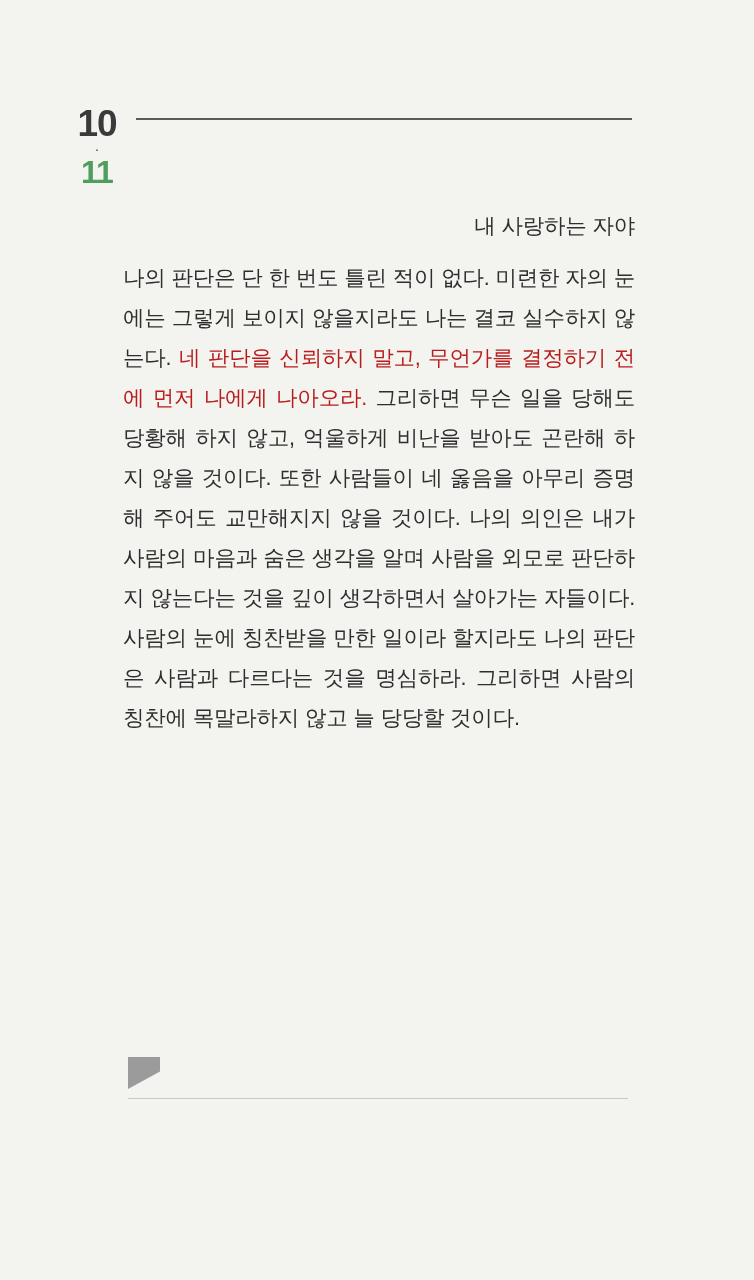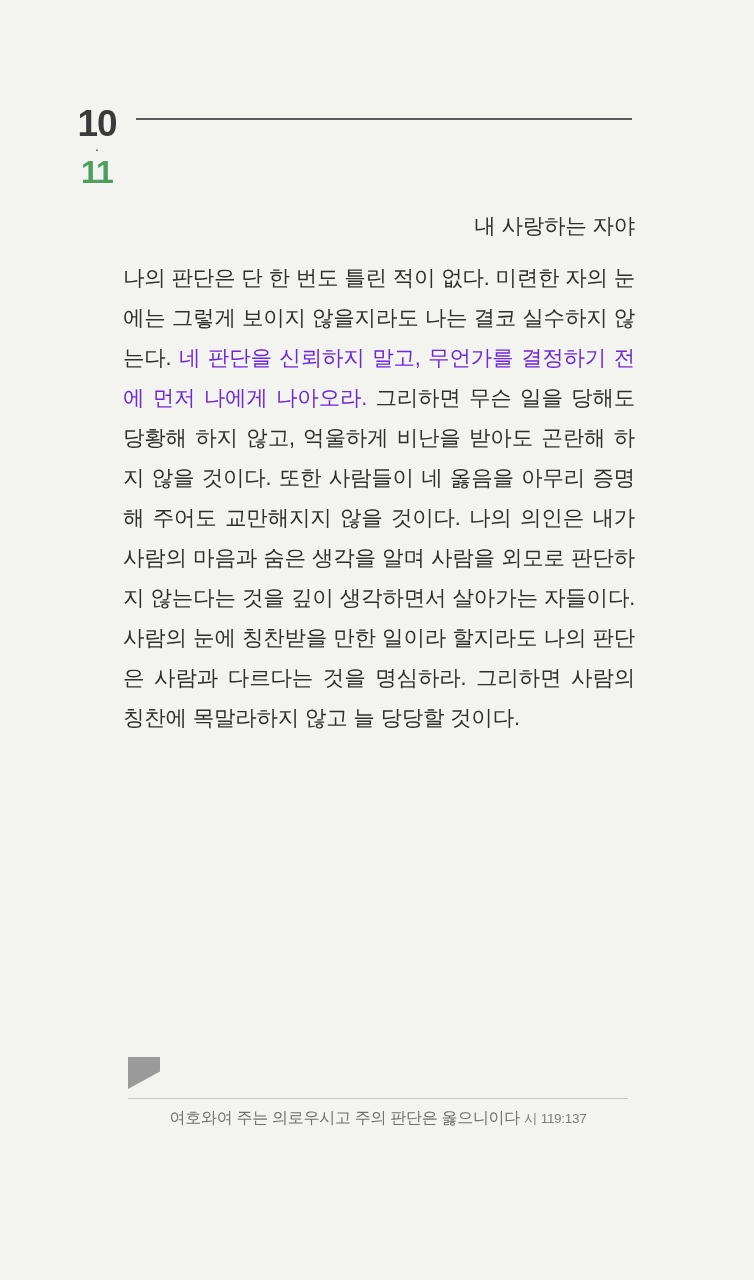--- a/index.html
+++ b/index.html
@@ -70,21 +70,21 @@
     text-justify: inter-character;
     color: #2e2e2e;
     letter-spacing: -0.2px;
   }
   .body-text .first-line {
     display: block;
     text-align: right;
     margin-bottom: 12px;
   }
   .highlight {
-    color: #6d28d9;
+    color: #b91c1c;
   }
 
   
   .footer-mark {
     position: absolute;
     left: 128px;
     top: 1057px;
     width: 40px;
     height: 32px;
   }
@@ -137,17 +137,14 @@
   <div class="body-text">
     <span class="first-line">내 사랑하는 자야</span><span>나의 판단은 단 한 번도 틀린 적이 없다. 미련한 자의 눈에는 그렇게 보이지 않을지라도 나는 결코 실수하지 않는다. </span><span class="highlight">네 판단을 신뢰하지 말고, 무언가를 결정하기 전에 먼저 나에게 나아오라.</span><span> 그리하면 무슨 일을 당해도 당황해 하지 않고, 억울하게 비난을 받아도 곤란해 하지 않을 것이다. 또한 사람들이 네 옳음을 아무리 증명해 주어도 교만해지지 않을 것이다. 나의 의인은 내가 사람의 마음과 숨은 생각을 알며 사람을 외모로 판단하지 않는다는 것을 깊이 생각하면서 살아가는 자들이다. 사람의 눈에 칭찬받을 만한 일이라 할지라도 나의 판단은 사람과 다르다는 것을 명심하라. 그리하면 사람의 칭찬에 목말라하지 않고 늘 당당할 것이다.</span>
   </div>
 
   <div class="footer-mark">
     <div class="shape2"></div>
   </div>
 
   <div class="footer-rule"></div>
 
-  <div class="footer-verse">
-    <span>여호와여 주는 의로우시고 주의 판단은 옳으니이다</span><span class="ref">시 119:137</span>
-  </div>
 
 </div>
 
 </body></html>

